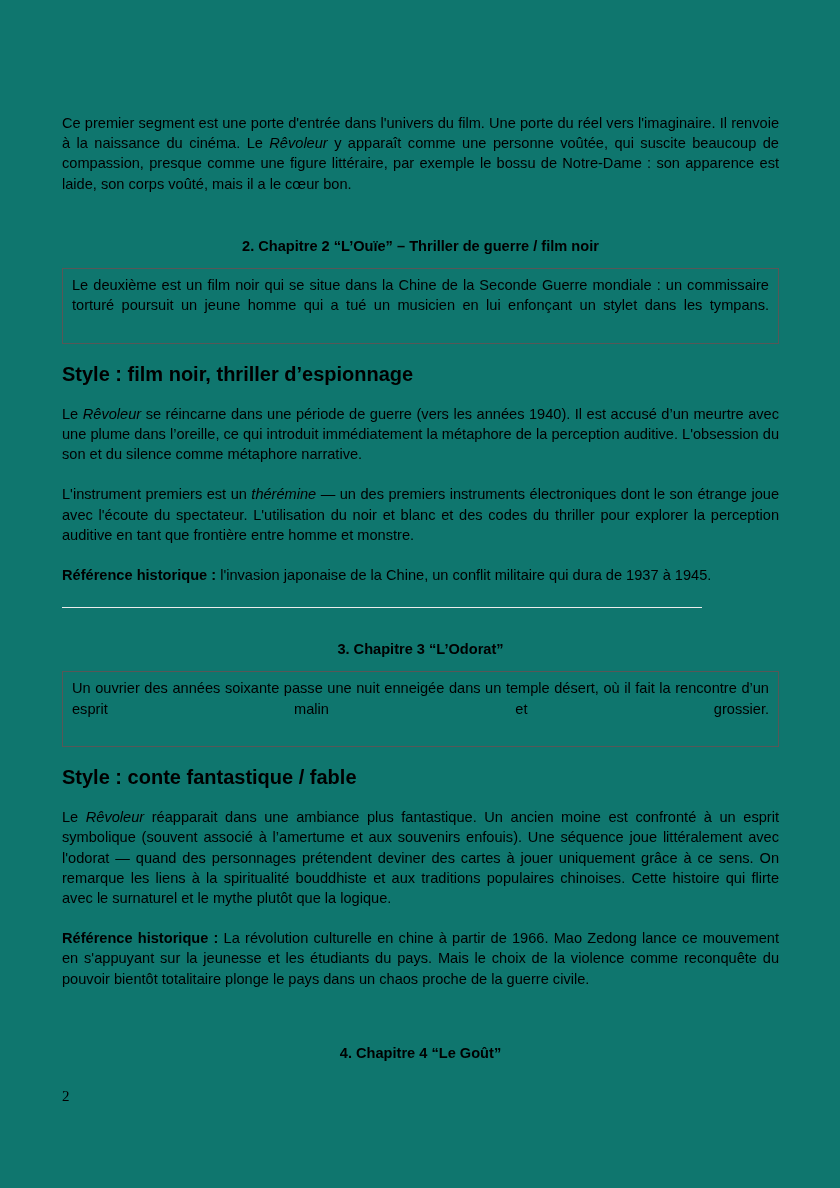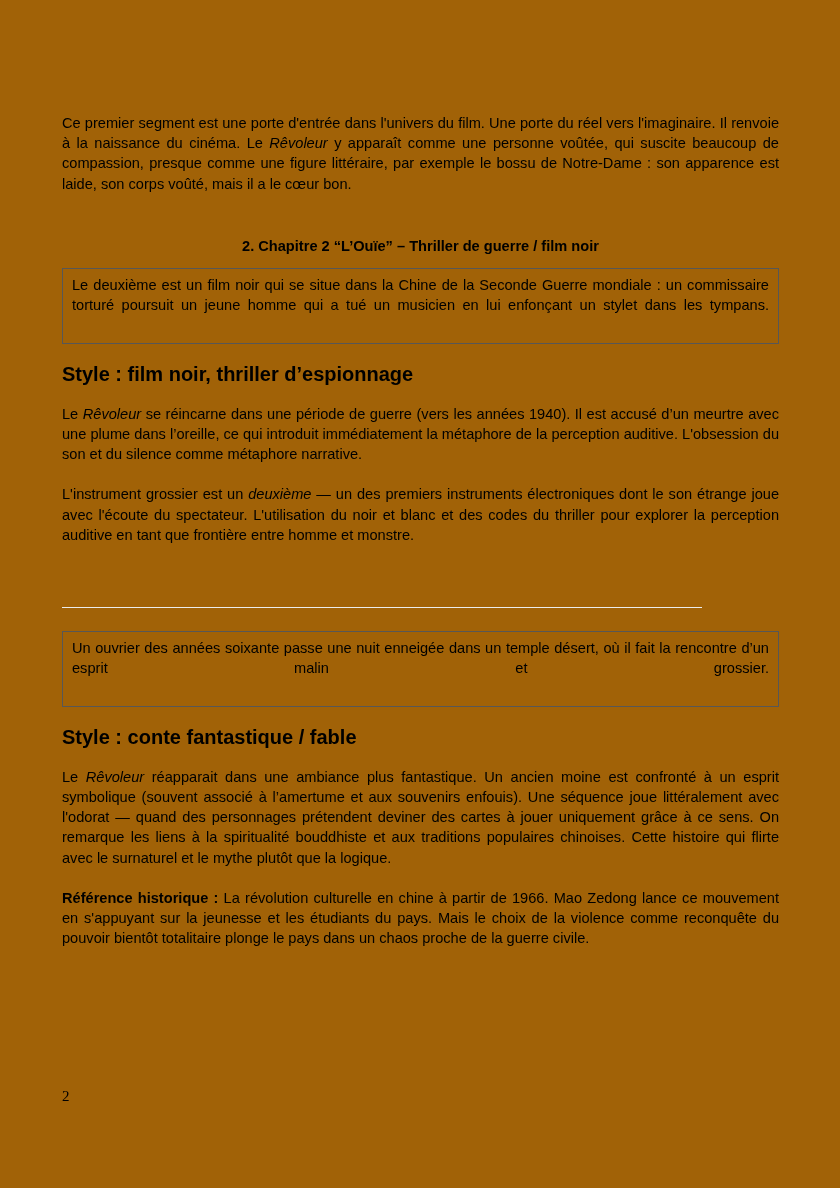--- a/index.html
+++ b/index.html
@@ -13,21 +13,21 @@
     font-family: "Liberation Sans", sans-serif;
     color: #000000;
     position: relative;
     overflow: hidden;
   }
   .page {
     position: absolute;
     left: 0; top: 0;
     width: 840px;
     height: 1188px;
-    background: #a16207;
+    background: #0f766e;
   }
   .content {
     position: absolute;
     left: 62px;
     top: 113px;
     width: 717px;
   }
   p, h2, h3 {
     margin: 0;
     padding: 0;
@@ -121,27 +121,29 @@
     <div class="spacer-md"></div>
 
     <h3 class="subheading">Style : film noir, thriller d’espionnage</h3>
 
     <div class="spacer-md"></div>
 
     <p class="body-par no-justify-fix"><span>Le </span><i>Rêvoleur</i><span> se réincarne dans une période de guerre (vers les années 1940). Il est accusé d’un meurtre avec une plume dans l’oreille, ce qui introduit immédiatement la métaphore de la perception auditive. L'obsession du son et du silence comme métaphore narrative.</span></p>
 
     <div class="spacer-md"></div>
 
-    <p class="body-par no-justify-fix"><span>L'instrument grossier est un </span><i>deuxième</i><span> — un des premiers instruments électroniques dont le son étrange joue avec l'écoute du spectateur.  L'utilisation du noir et blanc et des codes du thriller pour explorer la perception auditive en tant que frontière entre homme et monstre.</span></p>
+    <p class="body-par no-justify-fix"><span>L'instrument premiers est un </span><i>thérémine</i><span> — un des premiers instruments électroniques dont le son étrange joue avec l'écoute du spectateur.  L'utilisation du noir et blanc et des codes du thriller pour explorer la perception auditive en tant que frontière entre homme et monstre.</span></p>
 
     <div class="spacer-md"></div>
 
+    <p class="body-par ref-par no-justify-fix"><b>Référence historique :</b><span> l'invasion japonaise de la Chine, un conflit militaire qui dura de 1937 à 1945.</span></p>
 
     <div class="spacer-xl"></div>
 
+    <h2 class="heading">3. Chapitre 3 “L’Odorat”</h2>
 
     <div class="spacer-sm"></div>
 
     <div class="quote-box">
       <p class="no-justify-fix">Un ouvrier des années soixante passe une nuit enneigée dans un temple désert, où il fait la rencontre d’un esprit malin et grossier.</p>
     </div>
 
     <div class="spacer-md"></div>
 
     <h3 class="subheading">Style : conte fantastique / fable</h3>
@@ -149,20 +151,21 @@
     <div class="spacer-md"></div>
 
     <p class="body-par no-justify-fix"><span>Le </span><i>Rêvoleur</i><span> réapparait dans une ambiance plus fantastique. Un ancien moine est confronté à un esprit symbolique (souvent associé à l’amertume et aux souvenirs enfouis). Une séquence joue littéralement avec l'odorat — quand des personnages prétendent deviner des cartes à jouer uniquement grâce à ce sens. On remarque les liens à la spiritualité bouddhiste et aux traditions populaires chinoises. Cette histoire qui flirte avec le surnaturel et le mythe plutôt que la logique.</span></p>
 
     <div class="spacer-md"></div>
 
     <p class="body-par ref-par no-justify-fix"><b>Référence historique :</b><span> La révolution culturelle en chine à partir de 1966. Mao Zedong lance ce mouvement en s'appuyant sur la jeunesse et les étudiants du pays. Mais le choix de la violence comme reconquête du pouvoir bientôt totalitaire plonge le pays dans un chaos proche de la guerre civile.</span></p>
 
     <div class="spacer-xl"></div>
 
+    <h2 class="heading">4. Chapitre 4 “Le Goût”</h2>
 
   </div>
 
   <div class="faint-rule"></div>
 
   <div class="page-number">2</div>
 
 </div>
 
 </body></html>

